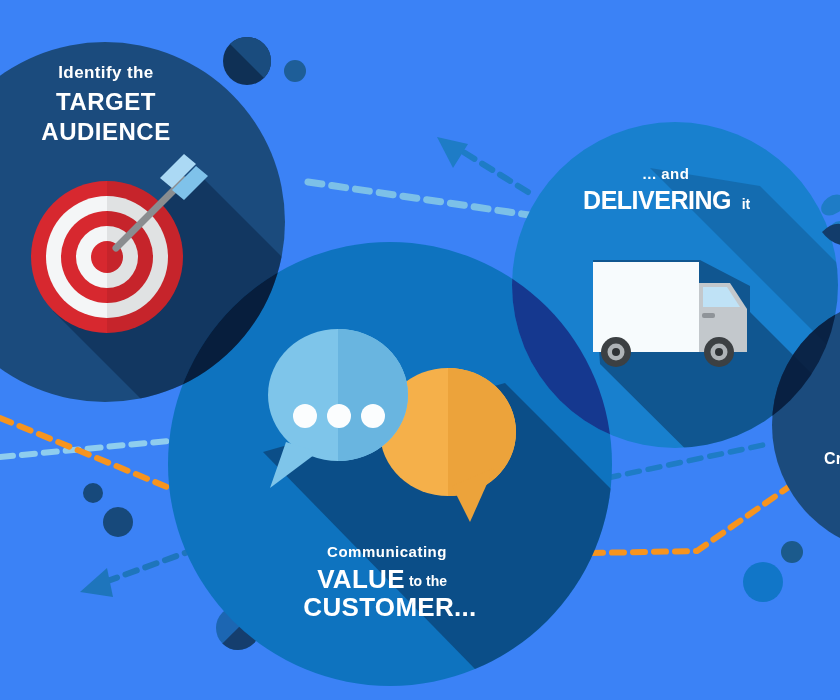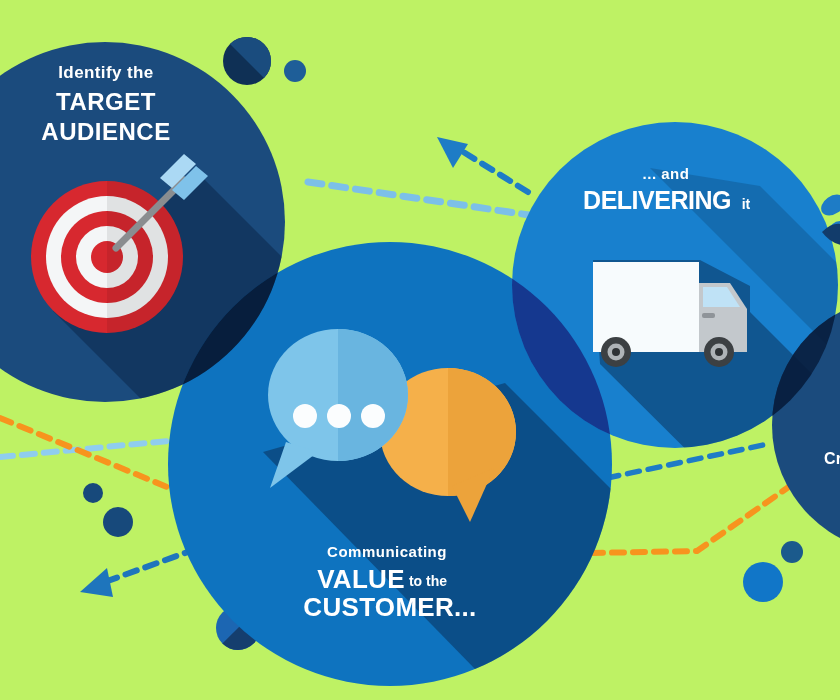--- a/index.html
+++ b/index.html
@@ -1,16 +1,16 @@
 <!DOCTYPE html>
 <html><head>
 <meta charset="utf-8">
 <style>
   html,body{margin:0;padding:0;background:#ffffff;}
-  .stage{position:relative;width:840px;height:700px;overflow:hidden;background:#bef264;}
+  .stage{position:relative;width:840px;height:700px;overflow:hidden;background:#3b82f6;}
   svg{display:block;}
   text{font-family:"Liberation Sans","DejaVu Sans",sans-serif;font-weight:bold;fill:#ffffff;}
   .t-small{font-size:15px;letter-spacing:.5px;}
   .t-tiny{font-size:14px;}
   .t-med{font-size:17px;letter-spacing:.4px;}
   .t-big{font-size:24px;letter-spacing:.5px;}
   .t-big2{font-size:26px;letter-spacing:.3px;}
   .t-big3{font-size:25px;letter-spacing:-.5px;}
   .t-frag{font-size:16px;}
 </style>

